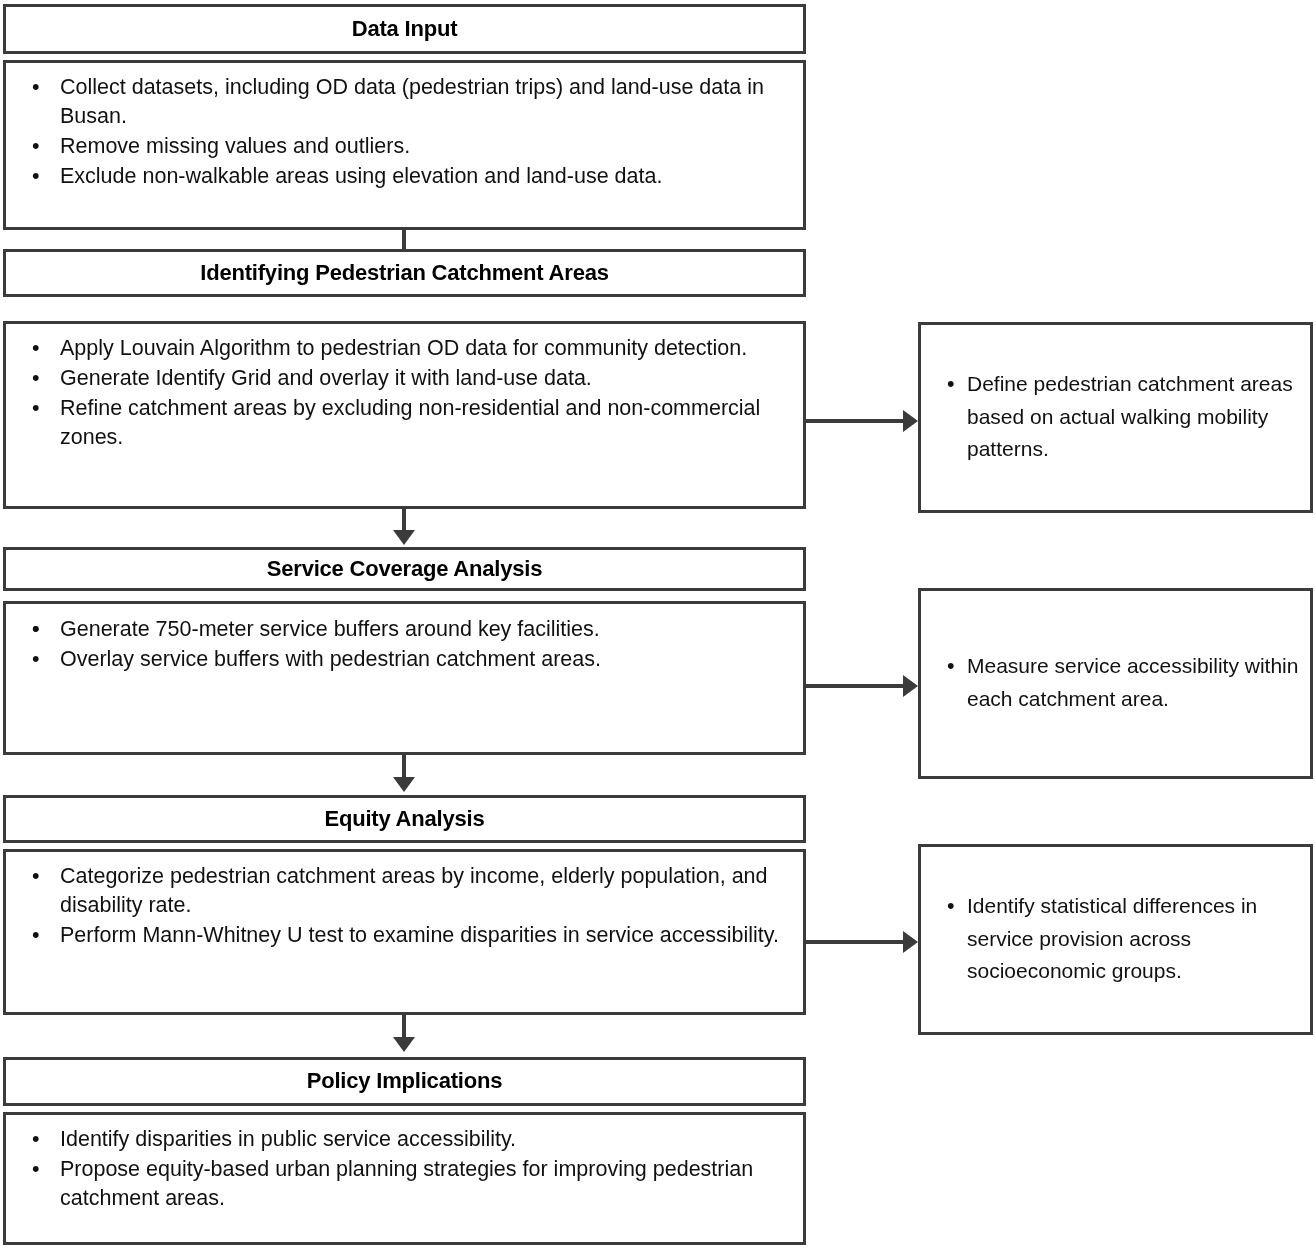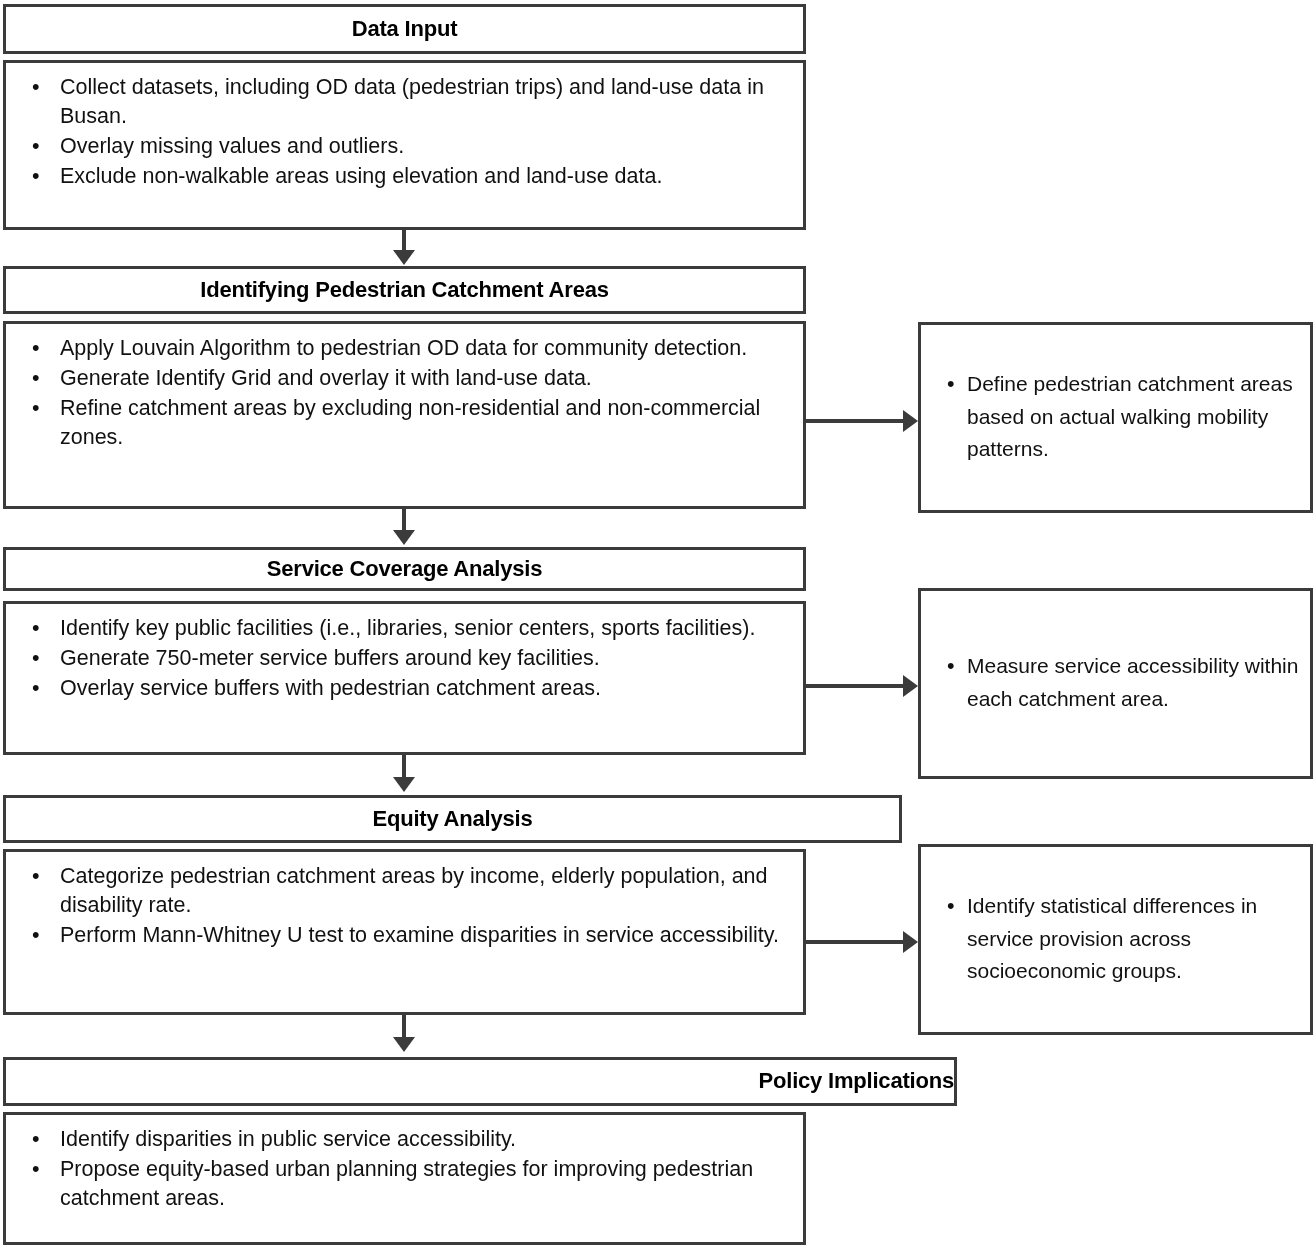--- a/index.html
+++ b/index.html
@@ -122,33 +122,33 @@
   </div>
 
   <div class="box stage-body" style="left:3px; top:60px; width:803px; height:170px;">
     <ul class="bullets">
       <li>
         <span class="dot">•</span>
         <span>Collect datasets, including OD data (pedestrian trips) and land-use data in Busan.</span>
       </li>
       <li>
         <span class="dot">•</span>
-        <span>Overlay missing values and outliers.</span>
+        <span>Remove missing values and outliers.</span>
       </li>
       <li>
         <span class="dot">•</span>
         <span>Exclude non-walkable areas using elevation and land-use data.</span>
       </li>
     </ul>
   </div>
 
   <div class="v-line" style="left:402px; top:230px; width:4px; height:22px;"></div>
   <div class="v-arrow" style="left:393px; top:250px;"></div>
 
-  <div class="box stage-header" style="left:3px; top:266px; width:803px; height:48px;">
+  <div class="box stage-header" style="left:3px; top:249px; width:803px; height:48px;">
     <span class="htext">Identifying Pedestrian Catchment Areas</span>
   </div>
 
   <div class="box stage-body" style="left:3px; top:321px; width:803px; height:188px;">
     <ul class="bullets">
       <li>
         <span class="dot">•</span>
         <span>Apply Louvain Algorithm to pedestrian OD data for community detection.</span>
       </li>
       <li>
@@ -180,21 +180,20 @@
   <div class="v-arrow" style="left:393px; top:530px;"></div>
 
   <div class="box stage-header" style="left:3px; top:547px; width:803px; height:44px;">
     <span class="htext">Service Coverage Analysis</span>
   </div>
 
   <div class="box stage-body" style="left:3px; top:601px; width:803px; height:154px;">
     <ul class="bullets">
       <li>
         <span class="dot">•</span>
-        <span>Identify key public facilities (i.e., libraries, senior centers, sports facilities).</span>
       </li>
       <li>
         <span class="dot">•</span>
         <span>Generate 750-meter service buffers around key facilities.</span>
       </li>
       <li>
         <span class="dot">•</span>
         <span>Overlay service buffers with pedestrian catchment areas.</span>
       </li>
     </ul>
@@ -210,21 +209,21 @@
           <span class="dot">•</span>
           <span>Measure service accessibility within each catchment area.</span>
         </li>
       </ul>
     </div>
   </div>
 
   <div class="v-line" style="left:402px; top:755px; width:4px; height:24px;"></div>
   <div class="v-arrow" style="left:393px; top:777px;"></div>
 
-  <div class="box stage-header" style="left:3px; top:795px; width:899px; height:48px;">
+  <div class="box stage-header" style="left:3px; top:795px; width:803px; height:48px;">
     <span class="htext">Equity Analysis</span>
   </div>
 
   <div class="box stage-body" style="left:3px; top:849px; width:803px; height:166px;">
     <ul class="bullets">
       <li>
         <span class="dot">•</span>
         <span>Categorize pedestrian catchment areas by income, elderly population, and disability rate.</span>
       </li>
       <li>
@@ -244,21 +243,21 @@
           <span class="dot">•</span>
           <span>Identify statistical differences in service provision across socioeconomic groups.</span>
         </li>
       </ul>
     </div>
   </div>
 
   <div class="v-line" style="left:402px; top:1015px; width:4px; height:24px;"></div>
   <div class="v-arrow" style="left:393px; top:1037px;"></div>
 
-  <div class="box stage-header" style="left:3px; top:1057px; width:954px; height:49px;justify-content:flex-end;">
+  <div class="box stage-header" style="left:3px; top:1057px; width:803px; height:49px;">
     <span class="htext">Policy Implications</span>
   </div>
 
   <div class="box stage-body" style="left:3px; top:1112px; width:803px; height:133px;">
     <ul class="bullets">
       <li>
         <span class="dot">•</span>
         <span>Identify disparities in public service accessibility.</span>
       </li>
       <li>

